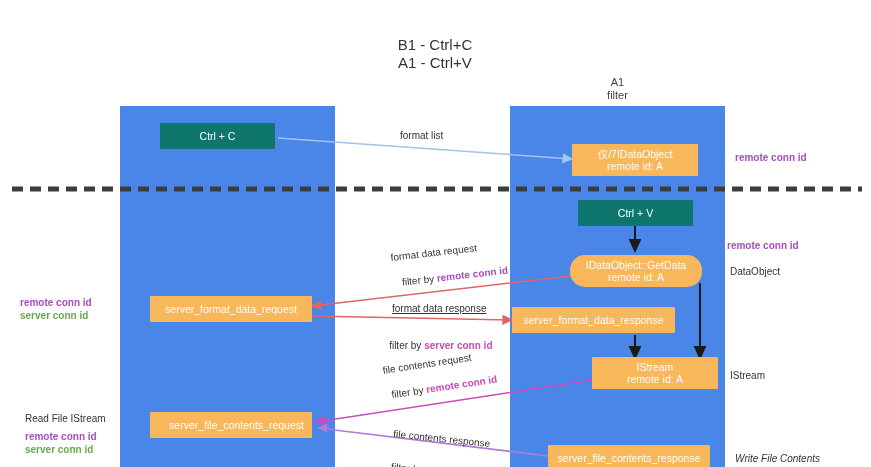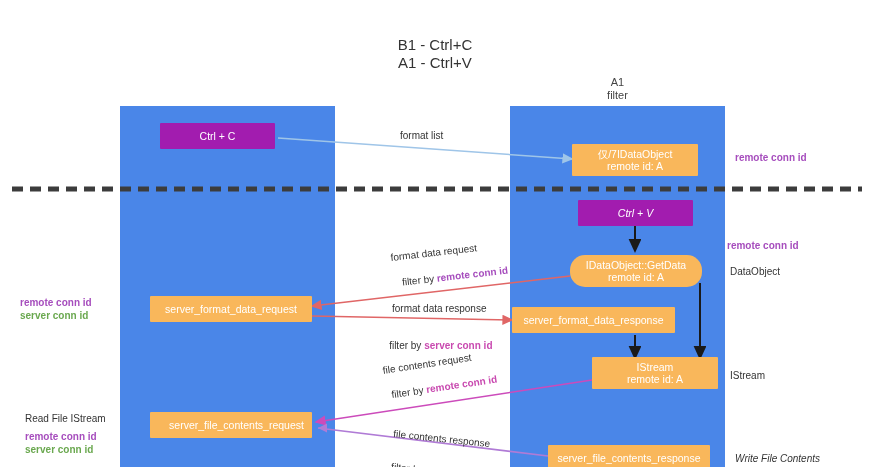--- a/index.html
+++ b/index.html
@@ -23,21 +23,21 @@
     position:absolute;text-align:center;color:#444444;
     font-size:11px;line-height:13px;white-space:pre;
   }
 
   .node{
     position:absolute;box-sizing:border-box;
     display:flex;align-items:center;justify-content:center;
     text-align:center;color:#ffffff;font-size:10.5px;line-height:12.5px;
     white-space:pre;border-radius:1px;
   }
-  .node.green{background:#a21caf;}
+  .node.green{background:#0f766e;}
   .node.orange{background:#f9b75b;}
 
   .lbl{
     position:absolute;white-space:pre;font-size:10px;line-height:12px;
   }
   .lbl.dark{color:#333333;}
   .lbl.purple{color:#a64dbd;font-weight:bold;}
   .lbl.green{color:#6aa84f;font-weight:bold;}
   .lbl.magenta{color:#c94ab0;font-weight:bold;}
   .lbl.arrowtext{color:#333333;}
@@ -96,21 +96,21 @@
 
     <line x1="318" y1="400" x2="548" y2="428" stroke="#b07bd6" stroke-width="1.6"></line>
     <path d="M318,400 l9,-4.6 l0,9.2 z" fill="#b07bd6"></path>
   </svg>
 
   <div class="node green" style="left:160px;top:95px;width:115px;height:26px;">Ctrl + C</div>
 
   <div class="node orange" style="left:572px;top:116px;width:126px;height:32px;">仅/7IDataObject
 remote id: A</div>
 
-  <div class="node green" style="left:578px;top:172px;width:115px;height:26px;font-style:italic;">Ctrl + V</div>
+  <div class="node green" style="left:578px;top:172px;width:115px;height:26px;">Ctrl + V</div>
 
   <div class="node orange" style="left:570px;top:227px;width:132px;height:32px;border-radius:15px;">IDataObject::GetData
 remote id: A</div>
 
   <div class="node orange" style="left:512px;top:279px;width:163px;height:26px;">server_format_data_response</div>
 
   <div class="node orange" style="left:150px;top:268px;width:162px;height:26px;">server_format_data_request</div>
 
   <div class="node orange" style="left:592px;top:329px;width:126px;height:32px;">IStream
 remote id: A</div>
@@ -119,21 +119,21 @@
 
   <div class="node orange" style="left:548px;top:417px;width:162px;height:26px;">server_file_contents_response</div>
 
   <div class="lbl arrowtext" style="left:400px;top:102px;">format list</div>
 
   <div class="lbl arrowtext rot" style="left:390px;top:224px;transform:rotate(-6.5deg);">format data request</div>
   <div class="lbl rot" style="left:389px;top:238px;transform:rotate(-6.5deg);">
     <span class="lbl dark" style="position:static;">filter by </span><span class="lbl purple" style="position:static;">remote conn id</span>
   </div>
 
-  <div class="lbl arrowtext" style="left:392px;top:275px;">format data response</div>
+  <div class="lbl arrowtext" style="left:392px;top:275px;text-decoration:underline;">format data response</div>
   <div class="lbl" style="left:378px;top:300px;">
     <span class="lbl dark" style="position:static;">filter by </span><span class="lbl magenta" style="position:static;">server conn id</span>
   </div>
 
   <div class="lbl arrowtext rot" style="left:382px;top:337px;transform:rotate(-8.5deg);">file contents request</div>
   <div class="lbl rot" style="left:378px;top:351px;transform:rotate(-8.5deg);">
     <span class="lbl dark" style="position:static;">filter by </span><span class="lbl magenta" style="position:static;">remote conn id</span>
   </div>
 
   <div class="lbl arrowtext rot" style="left:394px;top:400px;transform:rotate(6deg);">file contents response</div>

